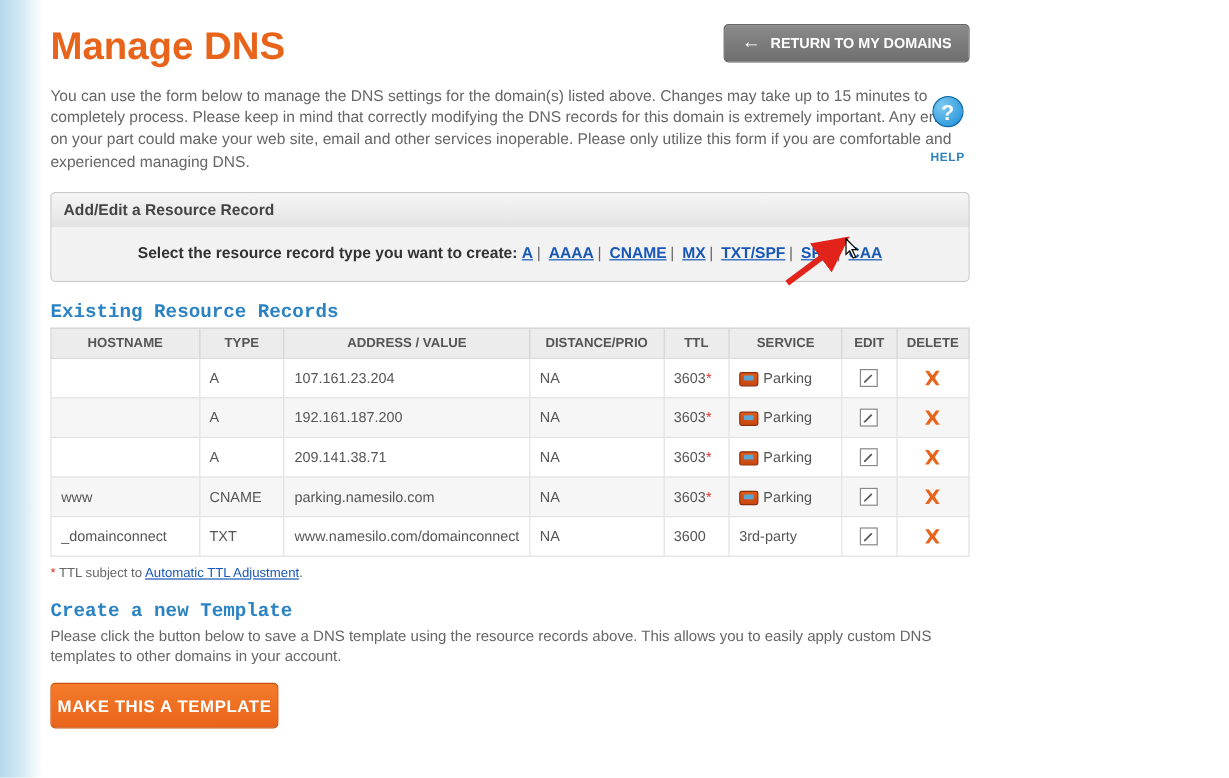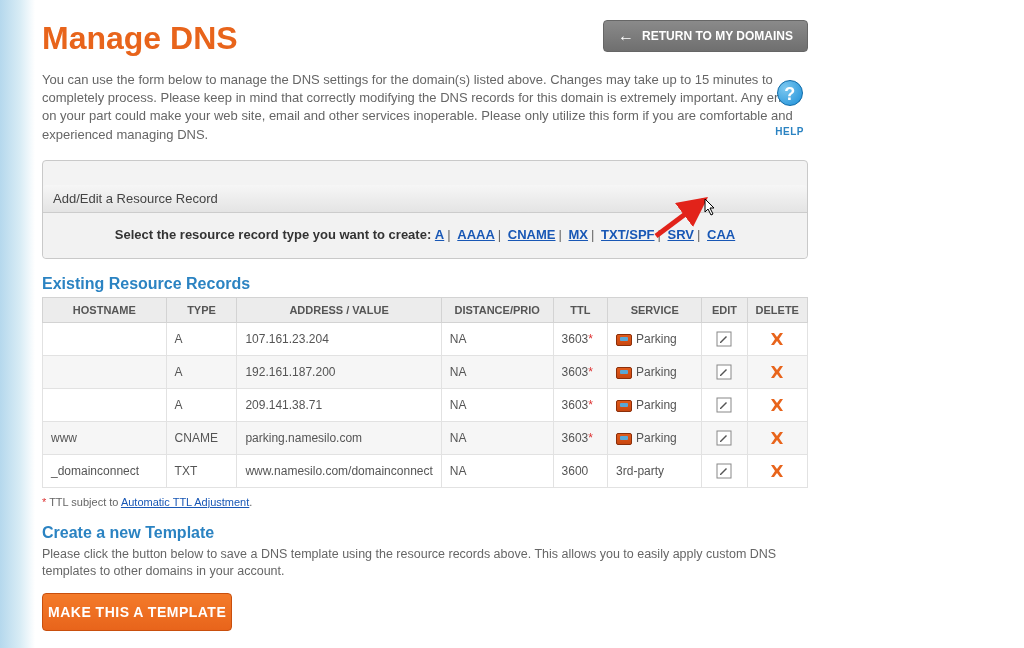--- a/index.html
+++ b/index.html
@@ -82,25 +82,24 @@
   .panel {
     border: 1px solid #c9c9c9;
     border-radius: 4px;
     margin-bottom: 16px;
     background: #f3f3f3;
   }
   .panel-head {
     background: linear-gradient(#f6f6f6,#e4e4e4);
     border-bottom: 1px solid #ccc;
     padding: 6px 10px;
-    font-weight: normal;
+    font-weight: bold;
     font-size: 13px;
     color: #444;
     border-radius: 4px 4px 0 0;
-    margin-top: 24px;
   }
   .panel-body {
     padding: 14px 12px 16px 12px;
     background: #f2f2f2;
     border-radius: 0 0 4px 4px;
   }
   .select-row {
     text-align: center;
     font-size: 13px;
   }
@@ -110,20 +109,21 @@
     text-decoration: underline;
     font-weight: bold;
   }
   .select-row .sep { color: #666; margin: 0 3px; }
 
   h2.section-title {
     color: #2b83c2;
     font-size: 16px;
     font-weight: bold;
     margin: 0 0 4px 0;
+    font-family: Liberation Mono, monospace;
   }
   .section-desc {
     font-size: 12.5px;
     color: #666;
     line-height: 1.4;
     margin-bottom: 10px;
   }
 
   table.records {
     width: 100%;

